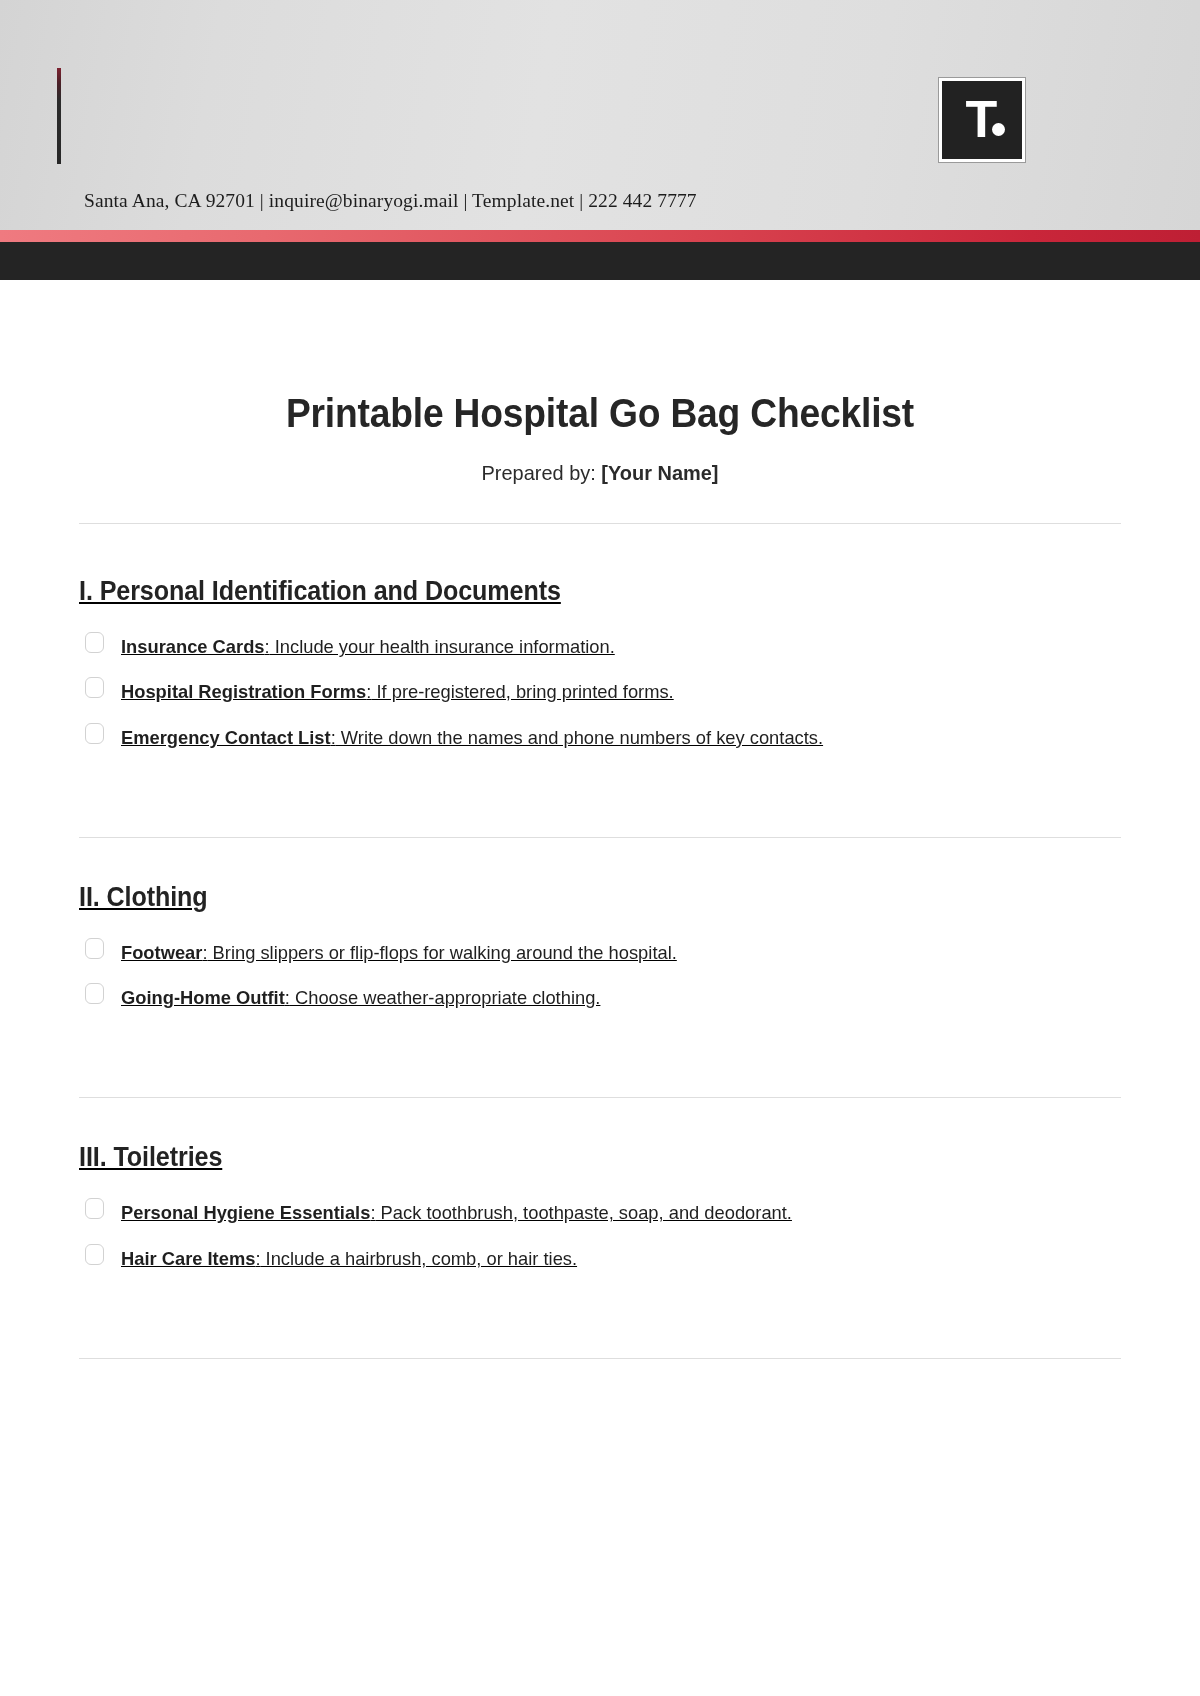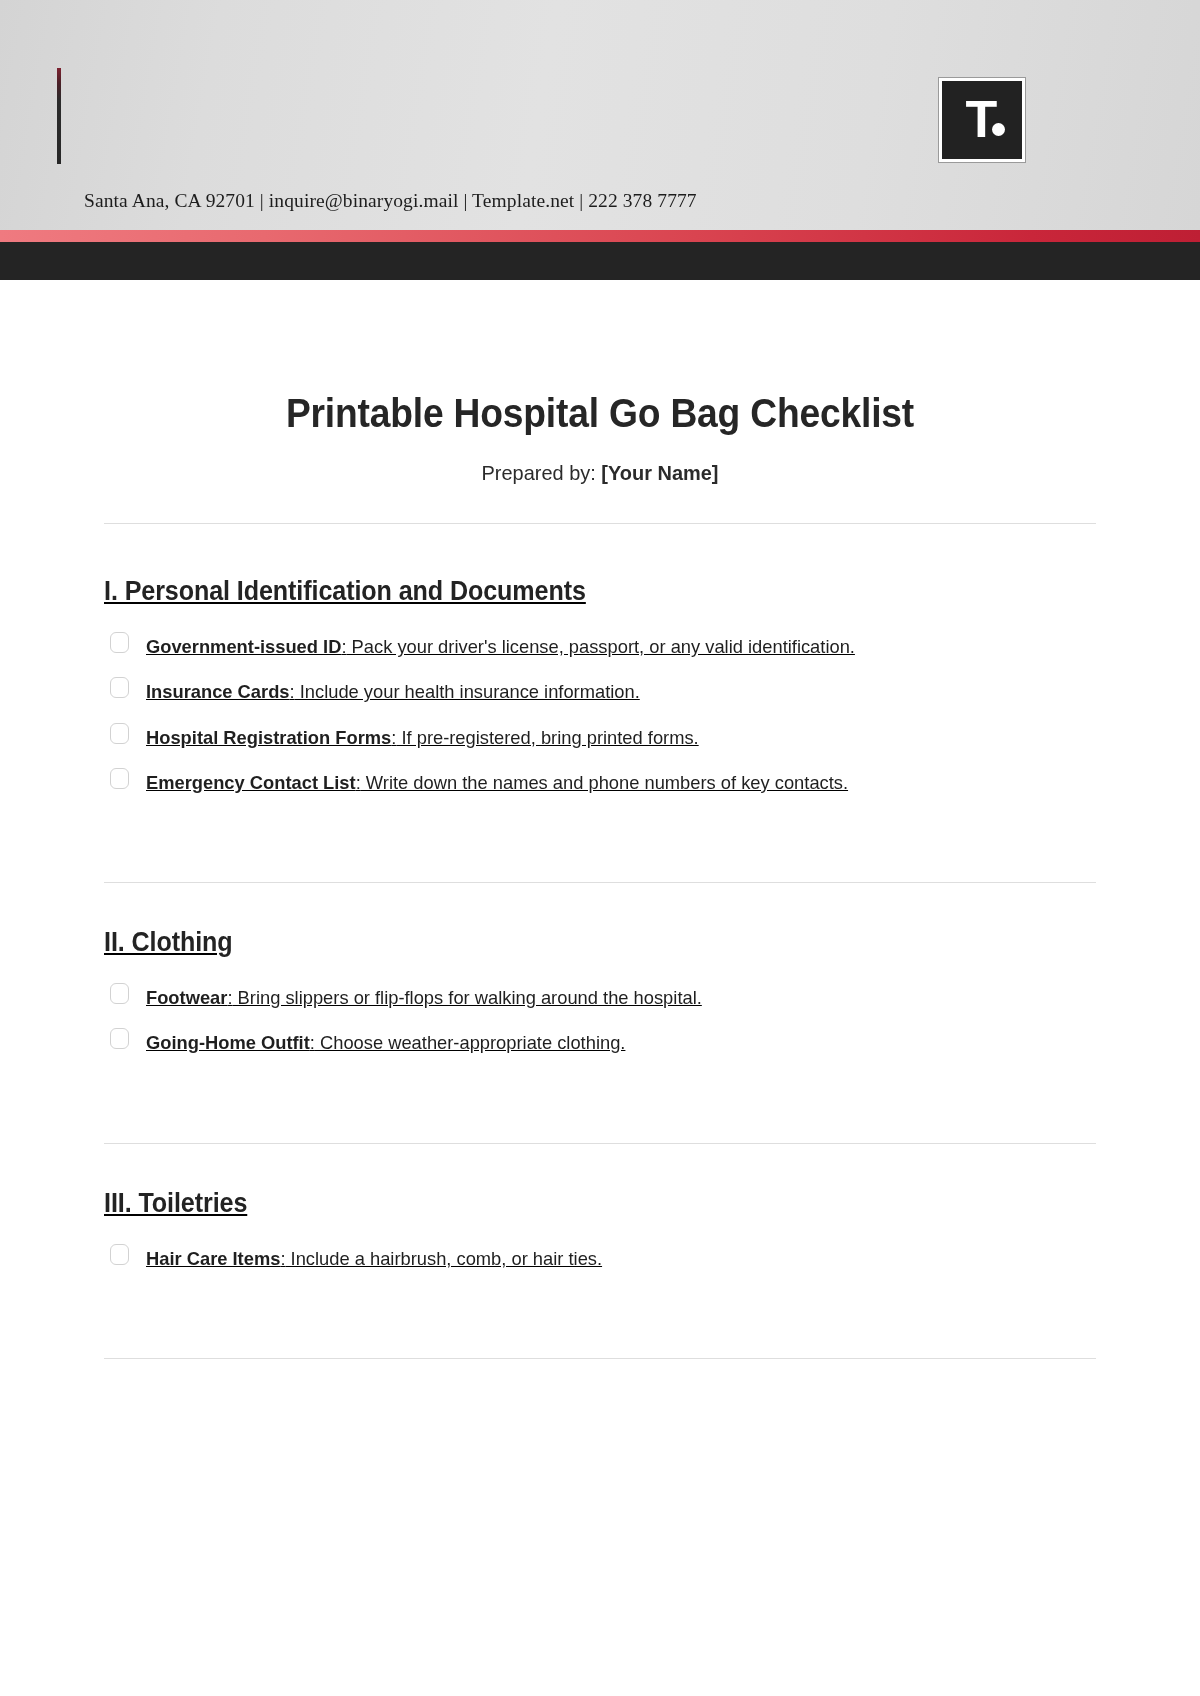--- a/index.html
+++ b/index.html
@@ -92,21 +92,21 @@
     background: linear-gradient(90deg, #ef7a80 0%, #e8696f 22%, #d94450 58%, #c9263a 86%, #be1f34 100%);
   }
   .band-dark {
     width: 1200px;
     height: 38px;
     background: #242424;
   }
 
   
   .doc-body {
-    padding: 0 104px;
+    padding: 0 79px;
   }
 
   .title-block {
     padding-top: 110px;
     text-align: center;
   }
 
   .doc-title {
     font-family: "Liberation Sans", sans-serif;
     font-weight: 700;
@@ -185,21 +185,21 @@
 </style>
 </head>
 <body>
 
 <div class="page">
 
   <div class="header">
 
     <div class="accent-rule"></div>
 
-    <div class="contact-line">Santa Ana, CA 92701 | inquire@binaryogi.mail | Template.net | 222 378 7777</div>
+    <div class="contact-line">Santa Ana, CA 92701 | inquire@binaryogi.mail | Template.net | 222 442 7777</div>
 
     <div class="logo-box">
       <div class="logo-inner">
         <span class="logo-t">T</span>
         <span class="logo-dot"></span>
       </div>
     </div>
 
   </div>
 
@@ -216,24 +216,20 @@
         <b>[Your Name]</b>
       </div>
     </div>
 
     <div class="divider"></div>
 
     <div id="sections-root">
         <div class="section first">
           <div class="section-heading">I. Personal Identification and Documents</div>
           <ul class="check-list">
-            <li class="check-item">
-              <span class="checkbox"></span>
-              <span class="item-text"><b>Government-issued ID</b><span>:</span><span> Pack your driver's license, passport, or any valid identification.</span></span>
-            </li>
             <li class="check-item">
               <span class="checkbox"></span>
               <span class="item-text"><b>Insurance Cards</b><span>:</span><span> Include your health insurance information.</span></span>
             </li>
             <li class="check-item">
               <span class="checkbox"></span>
               <span class="item-text"><b>Hospital Registration Forms</b><span>:</span><span> If pre-registered, bring printed forms.</span></span>
             </li>
             <li class="check-item">
               <span class="checkbox"></span>
@@ -256,20 +252,24 @@
             </li>
           </ul>
           <div class="section-gap"></div>
           <div class="divider"></div>
         </div>
         <div class="section">
           <div class="section-heading">III. Toiletries</div>
           <ul class="check-list">
             <li class="check-item">
               <span class="checkbox"></span>
+              <span class="item-text"><b>Personal Hygiene Essentials</b><span>:</span><span> Pack toothbrush, toothpaste, soap, and deodorant.</span></span>
+            </li>
+            <li class="check-item">
+              <span class="checkbox"></span>
               <span class="item-text"><b>Hair Care Items</b><span>:</span><span> Include a hairbrush, comb, or hair ties.</span></span>
             </li>
           </ul>
           <div class="section-gap"></div>
           <div class="divider"></div>
         </div>
       </div>
 
   </div>
 

